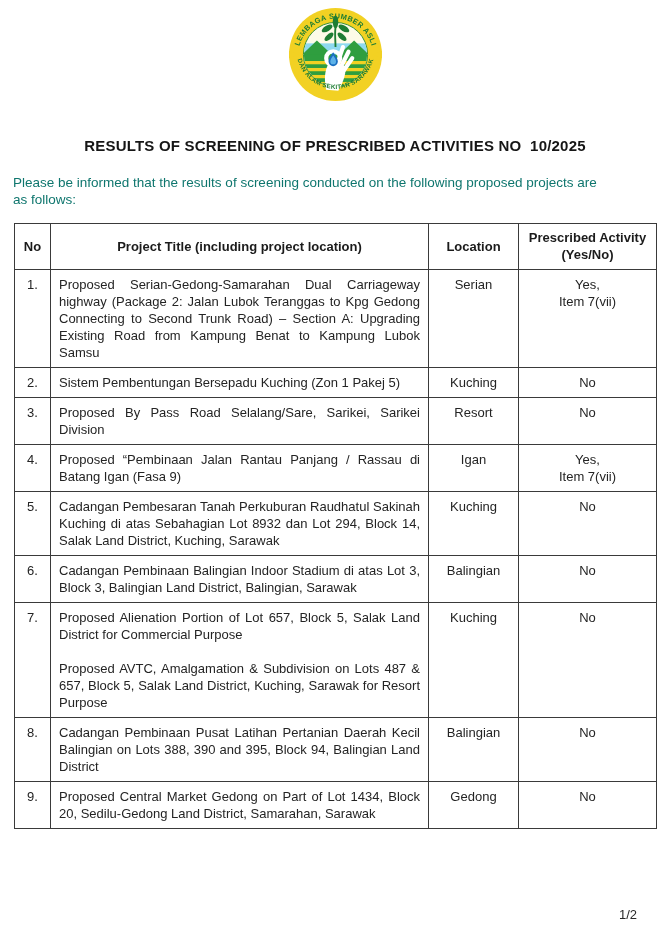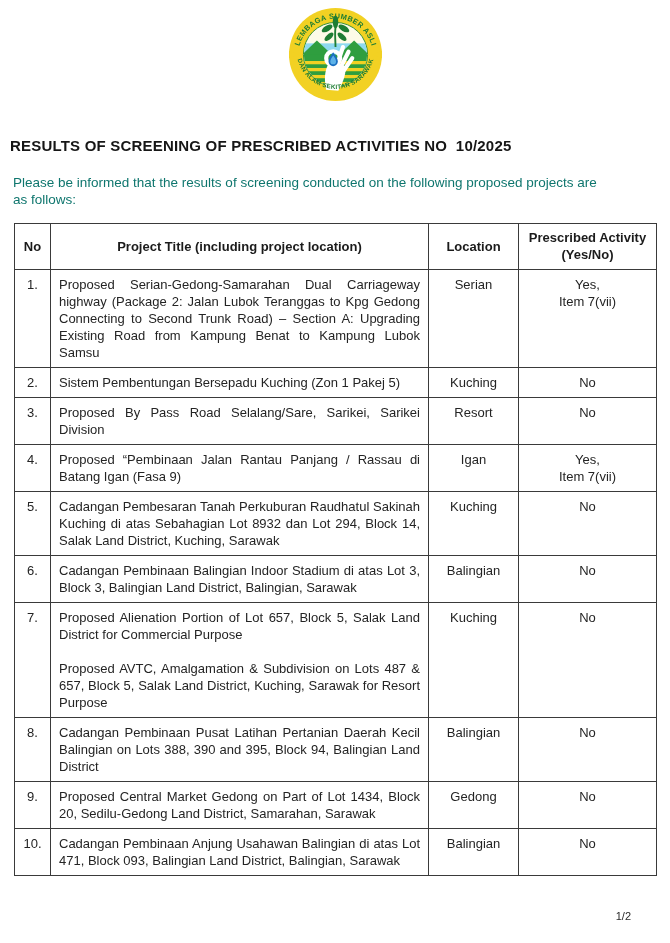--- a/index.html
+++ b/index.html
@@ -7,21 +7,21 @@
     width:670px;height:943px;
     background:#ffffff;
     font-family:"Liberation Sans",sans-serif;
     color:#1f1f1f;
     position:relative;
     overflow:hidden;
   }
   .logo-wrap{display:flex;justify-content:center;padding-top:8px;}
   .logo{width:93px;height:93px;}
   .doc-title{
-    font-size:15px;font-weight:bold;text-align:left;
+    font-size:15px;font-weight:bold;text-align:center;
     margin:36px 10px 0;white-space:pre-wrap;letter-spacing:.2px;color:#161616;
   }
   .intro{
     font-size:13.5px;line-height:1.24;
     margin:21px 13px 0 13px;white-space:pre-wrap;color:#0f766e;
   }
   table.results{
     border-collapse:collapse;table-layout:fixed;
     width:642px;margin:15px 0 0 14px;
   }
@@ -30,21 +30,21 @@
     font-size:13px;font-weight:bold;text-align:center;vertical-align:middle;
     padding:6px 3px;white-space:pre-wrap;line-height:1.25;color:#1b1b1b;
   }
   .results td{
     font-size:13px;vertical-align:top;padding:6px 8px;line-height:17px;color:#242424;
   }
   .td-no{text-align:center;padding:6px 2px;}
   .td-title{text-align:justify;white-space:pre-wrap;}
   .td-loc,.td-act{text-align:center;white-space:pre-wrap;margin-top:21px;}
   .page-number{
-    position:absolute;right:39px;bottom:21px;font-size:11px;color:#2a2a2a;text-align:right;
+    position:absolute;right:33px;bottom:21px;font-size:13px;color:#2a2a2a;text-align:right;
   }
 </style>
 </head>
 <body>
 
 <div class="page">
 
   <div class="logo-wrap">
     <svg class="logo" viewBox="0 0 100 100" aria-hidden="true">
       <defs>
@@ -174,24 +174,18 @@
           <td class="td-title">Cadangan Pembinaan Pusat Latihan Pertanian Daerah Kecil Balingian on Lots 388, 390 and 395, Block 94, Balingian Land District</td>
           <td class="td-loc">Balingian</td>
           <td class="td-act">No</td>
         </tr>
         <tr>
           <td class="td-no">9.</td>
           <td class="td-title">Proposed Central Market Gedong on Part of Lot 1434, Block 20, Sedilu-Gedong Land District, Samarahan, Sarawak</td>
           <td class="td-loc">Gedong</td>
           <td class="td-act">No</td>
         </tr>
-        <tr>
-          <td class="td-no">10.</td>
-          <td class="td-title">Cadangan Pembinaan Anjung Usahawan Balingian di atas Lot 471, Block 093, Balingian Land District, Balingian, Sarawak</td>
-          <td class="td-loc">Balingian</td>
-          <td class="td-act">No</td>
-        </tr>
       </tbody>
   </table>
 
   <div class="page-number">1/2</div>
 
 </div>
 
 </body></html>

